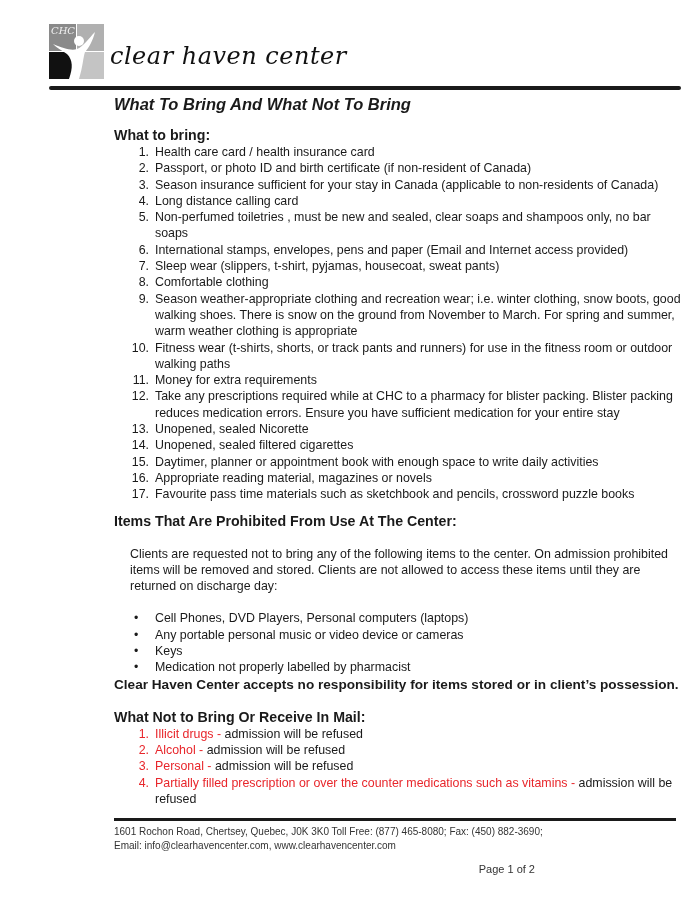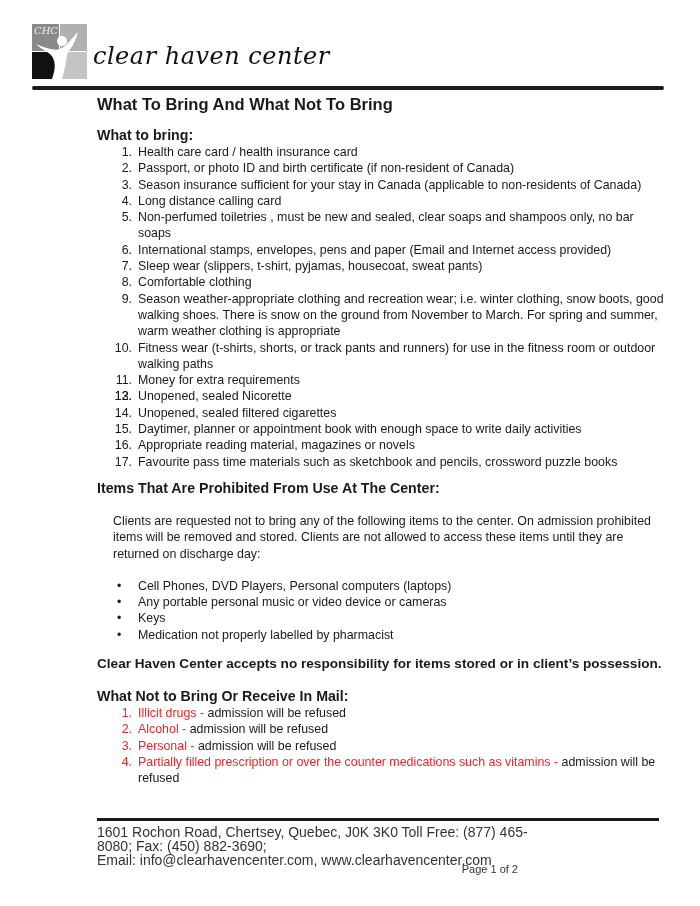--- a/index.html
+++ b/index.html
@@ -1,54 +1,54 @@
 <!DOCTYPE html>
 <html><head>
 <meta charset="utf-8">
 <style>
   html, body { margin: 0; padding: 0; background: #ffffff; }
   body { width: 700px; height: 906px; position: relative; overflow: hidden;
          font-family: "Liberation Sans", sans-serif; color: #1a1a1a; }
-  .page { position: absolute; left: 0; top: 0; width: 560px; height: 906px; }
+  .page { position: absolute; left: 17px; top: 0; width: 560px; height: 906px; }
 
   
   .logo { position: absolute; left: 32px; top: 24px; width: 55px; height: 55px; }
   .logo .q { position: absolute; }
   .logo .q1 { left: 0; top: 0; width: 27px; height: 27px; background: #8a8a8a; }
   .logo .q2 { left: 28px; top: 0; width: 27px; height: 27px; background: #b0b0b0; }
   .logo .q3 { left: 0; top: 28px; width: 27px; height: 27px; background: #111111; }
   .logo .q4 { left: 28px; top: 28px; width: 27px; height: 27px; background: #c4c4c4; }
   .logo-text { position: absolute; left: 2px; top: 1px; font-family: "DejaVu Serif", serif;
                font-style: italic; font-size: 10px; color: #f0f0f0; }
   .logo svg { position: absolute; left: 0; top: 0; }
 
   .wordmark { position: absolute; left: 93px; top: 44px; font-family: "DejaVu Serif", serif;
               font-style: italic; font-size: 24px; letter-spacing: 0.5px; color: #111;
               font-weight: normal; line-height: 1; }
 
   .top-rule { position: absolute; left: 32px; top: 86px; width: 632px; height: 4px;
               background: #1a1a1a; border-radius: 2px; }
 
-  .title { position: absolute; left: 97px; top: 95px; font-size: 16.5px; font-weight: bold; }
+  .title { position: absolute; left: 97px; top: 95px; font-size: 16.5px; font-weight: bold; font-style: italic; }
 
   .content { position: absolute; left: 97px; top: 126px; width: 570px; font-size: 12.4px; line-height: 16.3px; }
   .h2 { font-size: 14.2px; font-weight: bold; line-height: 18px; }
   ol.items, ul.items { margin: 0; padding: 0; list-style: none; }
   ol.items li, ul.items li { position: relative; padding-left: 41px; }
   .num { position: absolute; left: 0; width: 38px; text-align: right; padding-right: 3px; box-sizing: border-box; }
   .num.red { color: #e8262b; }
   .red { color: #e8262b; }
   .bullet { position: absolute; left: 20px; }
   .para { margin: 16px; }
-  .bold-note { font-weight: bold; font-size: 13.6px; line-height: 18px; margin-top: 12px; }
+  .bold-note { font-weight: bold; font-size: 13.6px; line-height: 18px; margin-top: 0px; }
   .sp8 { height: 9px; }
   .sp14 { height: 14px; }
 
   .bottom-rule { position: absolute; left: 97px; top: 818px; width: 562px; height: 3px; background: #1a1a1a; }
-  .footer { position: absolute; left: 97px; top: 825px; font-size: 14px; line-height: 14px; color: #333; }
+  .footer { position: absolute; left: 97px; top: 825px; font-size: 10px; line-height: 14px; color: #333; }
   .page-num { position: absolute; right: 42px; top: 863px; font-size: 11px; color: #333; }
 </style>
 </head>
 <body>
 
 <div class="page">
 
   <div class="logo">
     <div class="q q1"></div>
     <div class="q q2"></div>
@@ -73,21 +73,21 @@
         <li><span class="num">2.</span><span>Passport, or photo ID and birth certificate (if non-resident of Canada)</span></li>
         <li><span class="num">3.</span><span>Season insurance sufficient for your stay in Canada (applicable to non-residents of Canada)</span></li>
         <li><span class="num">4.</span><span>Long distance calling card</span></li>
         <li><span class="num">5.</span><span>Non-perfumed toiletries , must be new and sealed, clear soaps and shampoos only, no bar soaps</span></li>
         <li><span class="num">6.</span><span>International stamps, envelopes, pens and paper (Email and Internet access provided)</span></li>
         <li><span class="num">7.</span><span>Sleep wear (slippers, t-shirt, pyjamas, housecoat, sweat pants)</span></li>
         <li><span class="num">8.</span><span>Comfortable clothing</span></li>
         <li><span class="num">9.</span><span>Season weather-appropriate clothing and recreation wear; i.e. winter clothing, snow boots, good walking shoes. There is snow on the ground from November to March. For spring and summer, warm weather clothing is appropriate</span></li>
         <li><span class="num">10.</span><span>Fitness wear (t-shirts, shorts, or track pants and runners) for use in the fitness room or outdoor walking paths</span></li>
         <li><span class="num">11.</span><span>Money for extra requirements</span></li>
-        <li><span class="num">12.</span></li>
+        <li><span class="num">12.</span><span>Take any prescriptions required while at CHC to a pharmacy for blister packing. Blister packing reduces medication errors. Ensure you have sufficient medication for your entire stay</span></li>
         <li><span class="num">13.</span><span>Unopened, sealed Nicorette</span></li>
         <li><span class="num">14.</span><span>Unopened, sealed filtered cigarettes</span></li>
         <li><span class="num">15.</span><span>Daytimer, planner or appointment book with enough space to write daily activities</span></li>
         <li><span class="num">16.</span><span>Appropriate reading material, magazines or novels</span></li>
         <li><span class="num">17.</span><span>Favourite pass time materials such as sketchbook and pencils, crossword puzzle books</span></li>
       </ol>
 
     <div class="sp8"></div>
     <div class="h2">Items That Are Prohibited From Use At The Center:</div>
     <p class="para">Clients are requested not to bring any of the following items to the center. On admission prohibited items will be removed and stored.  Clients are not allowed to access these items until they are returned on discharge day:</p>

